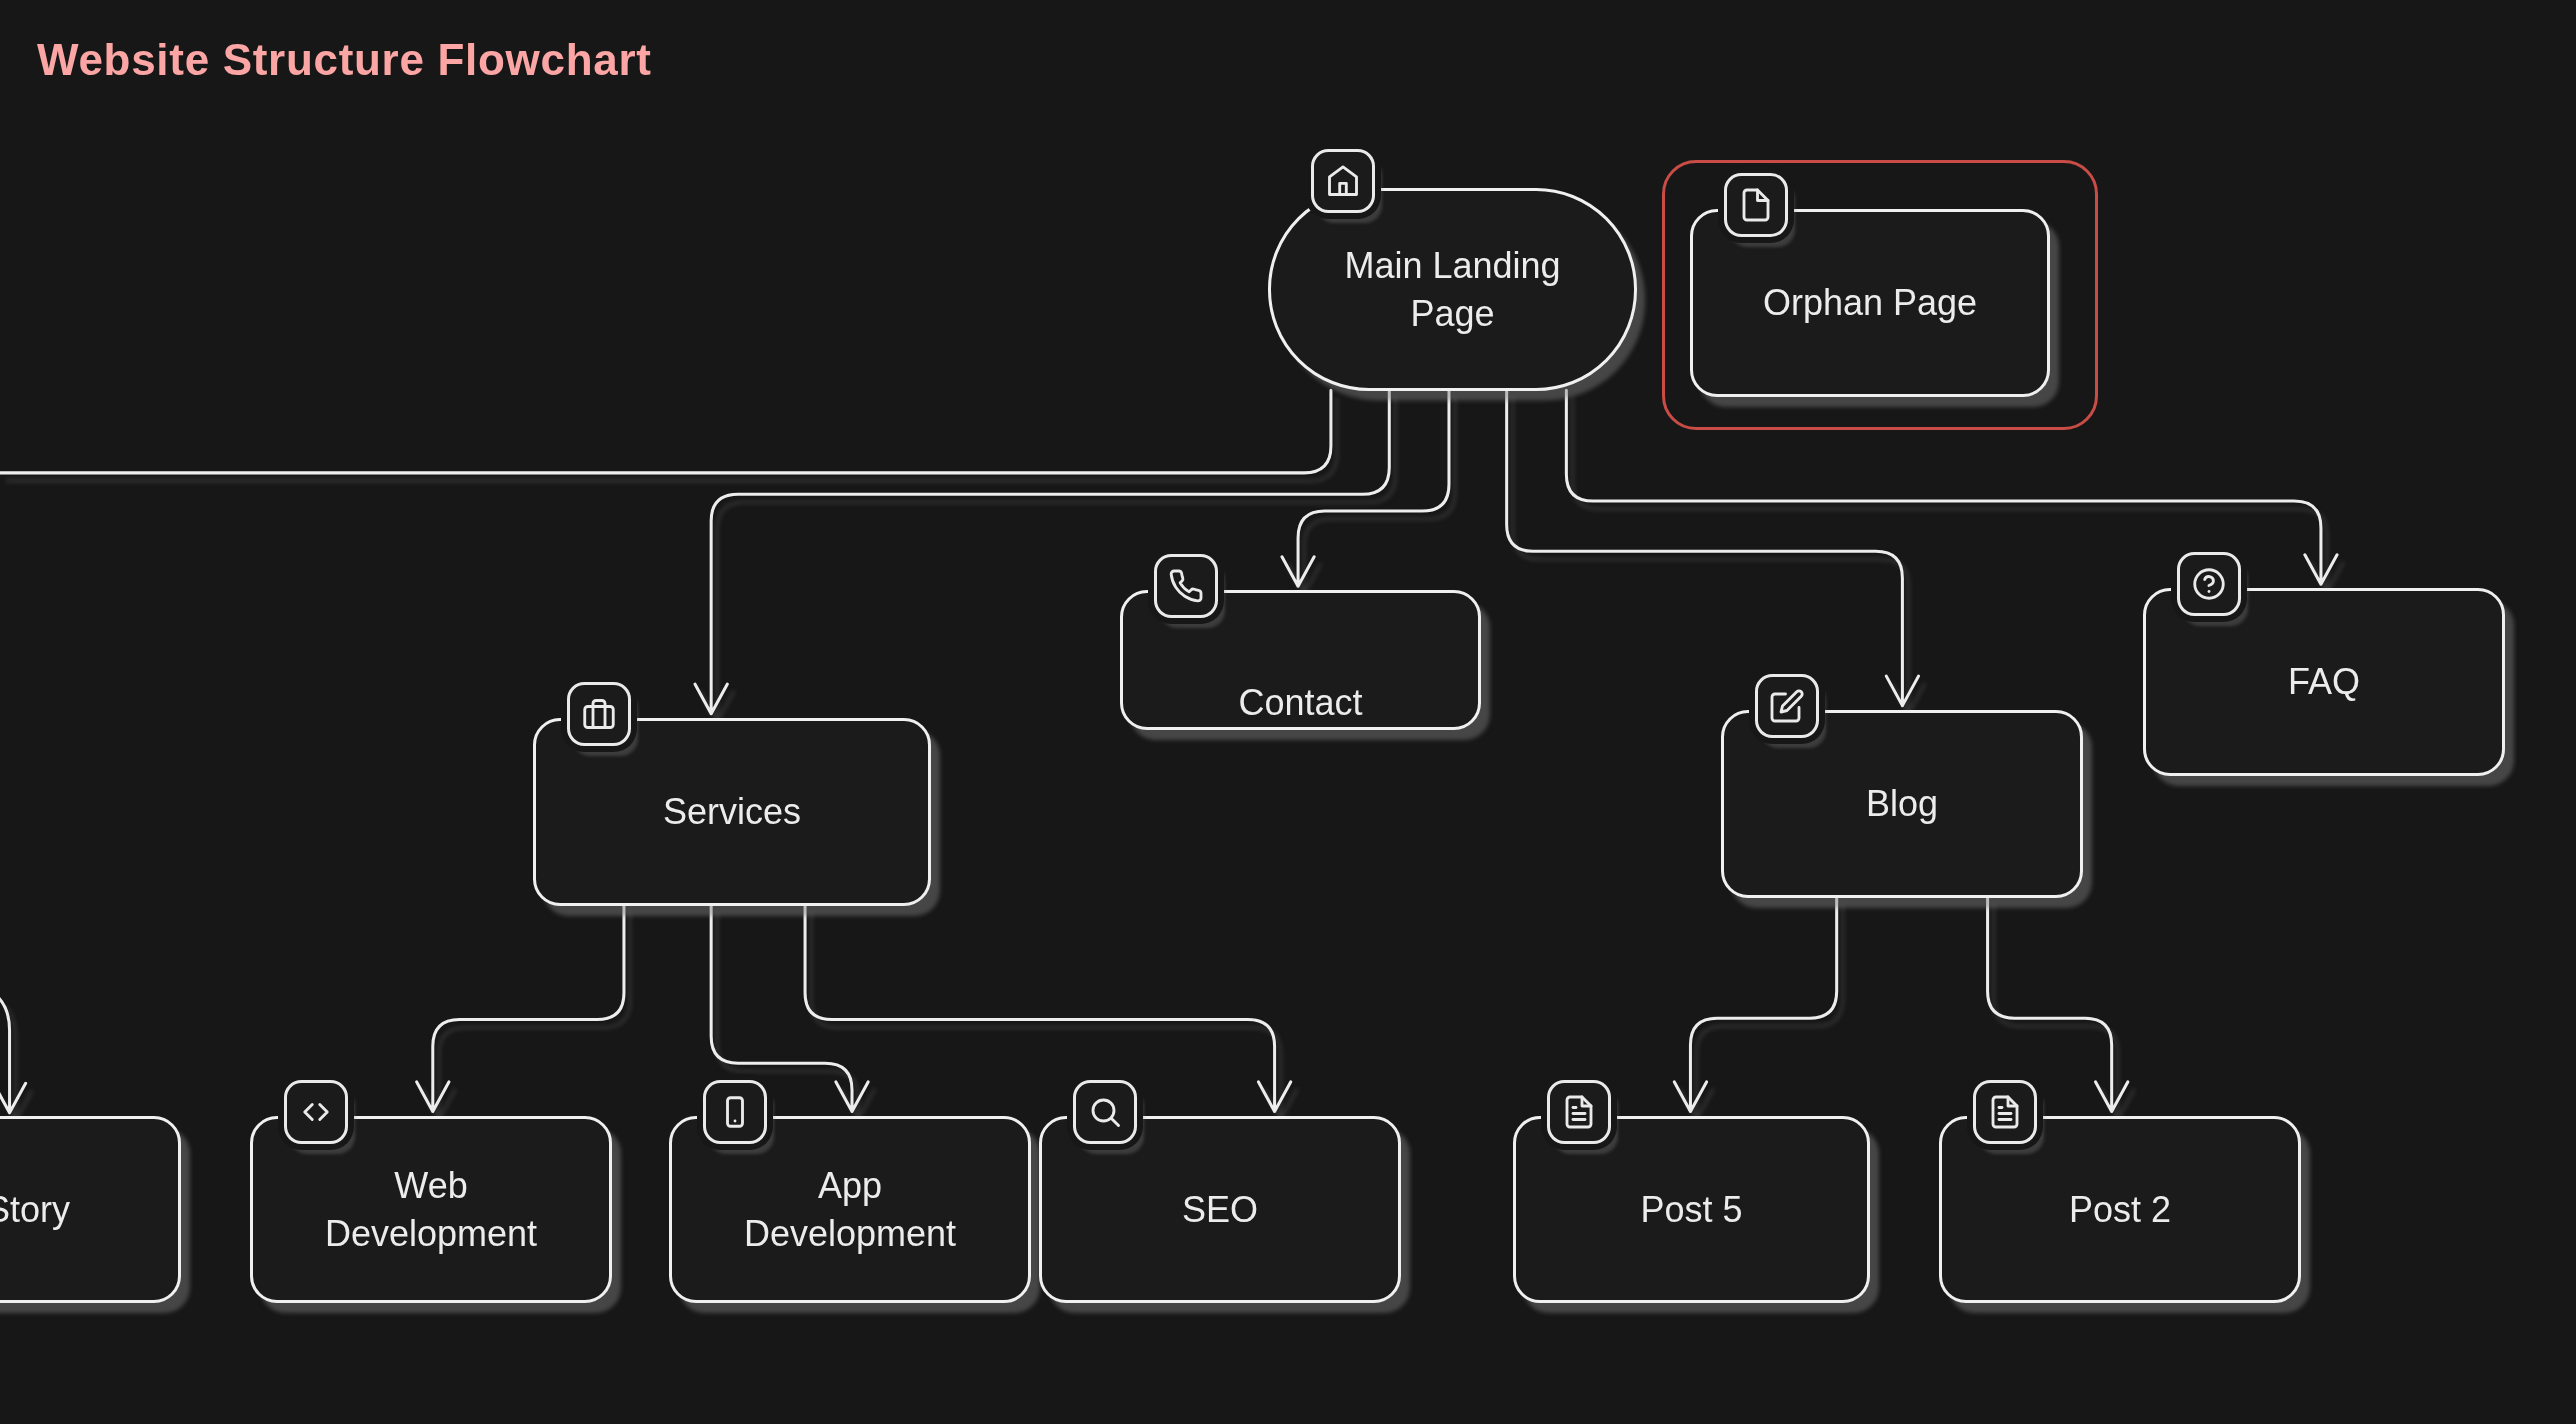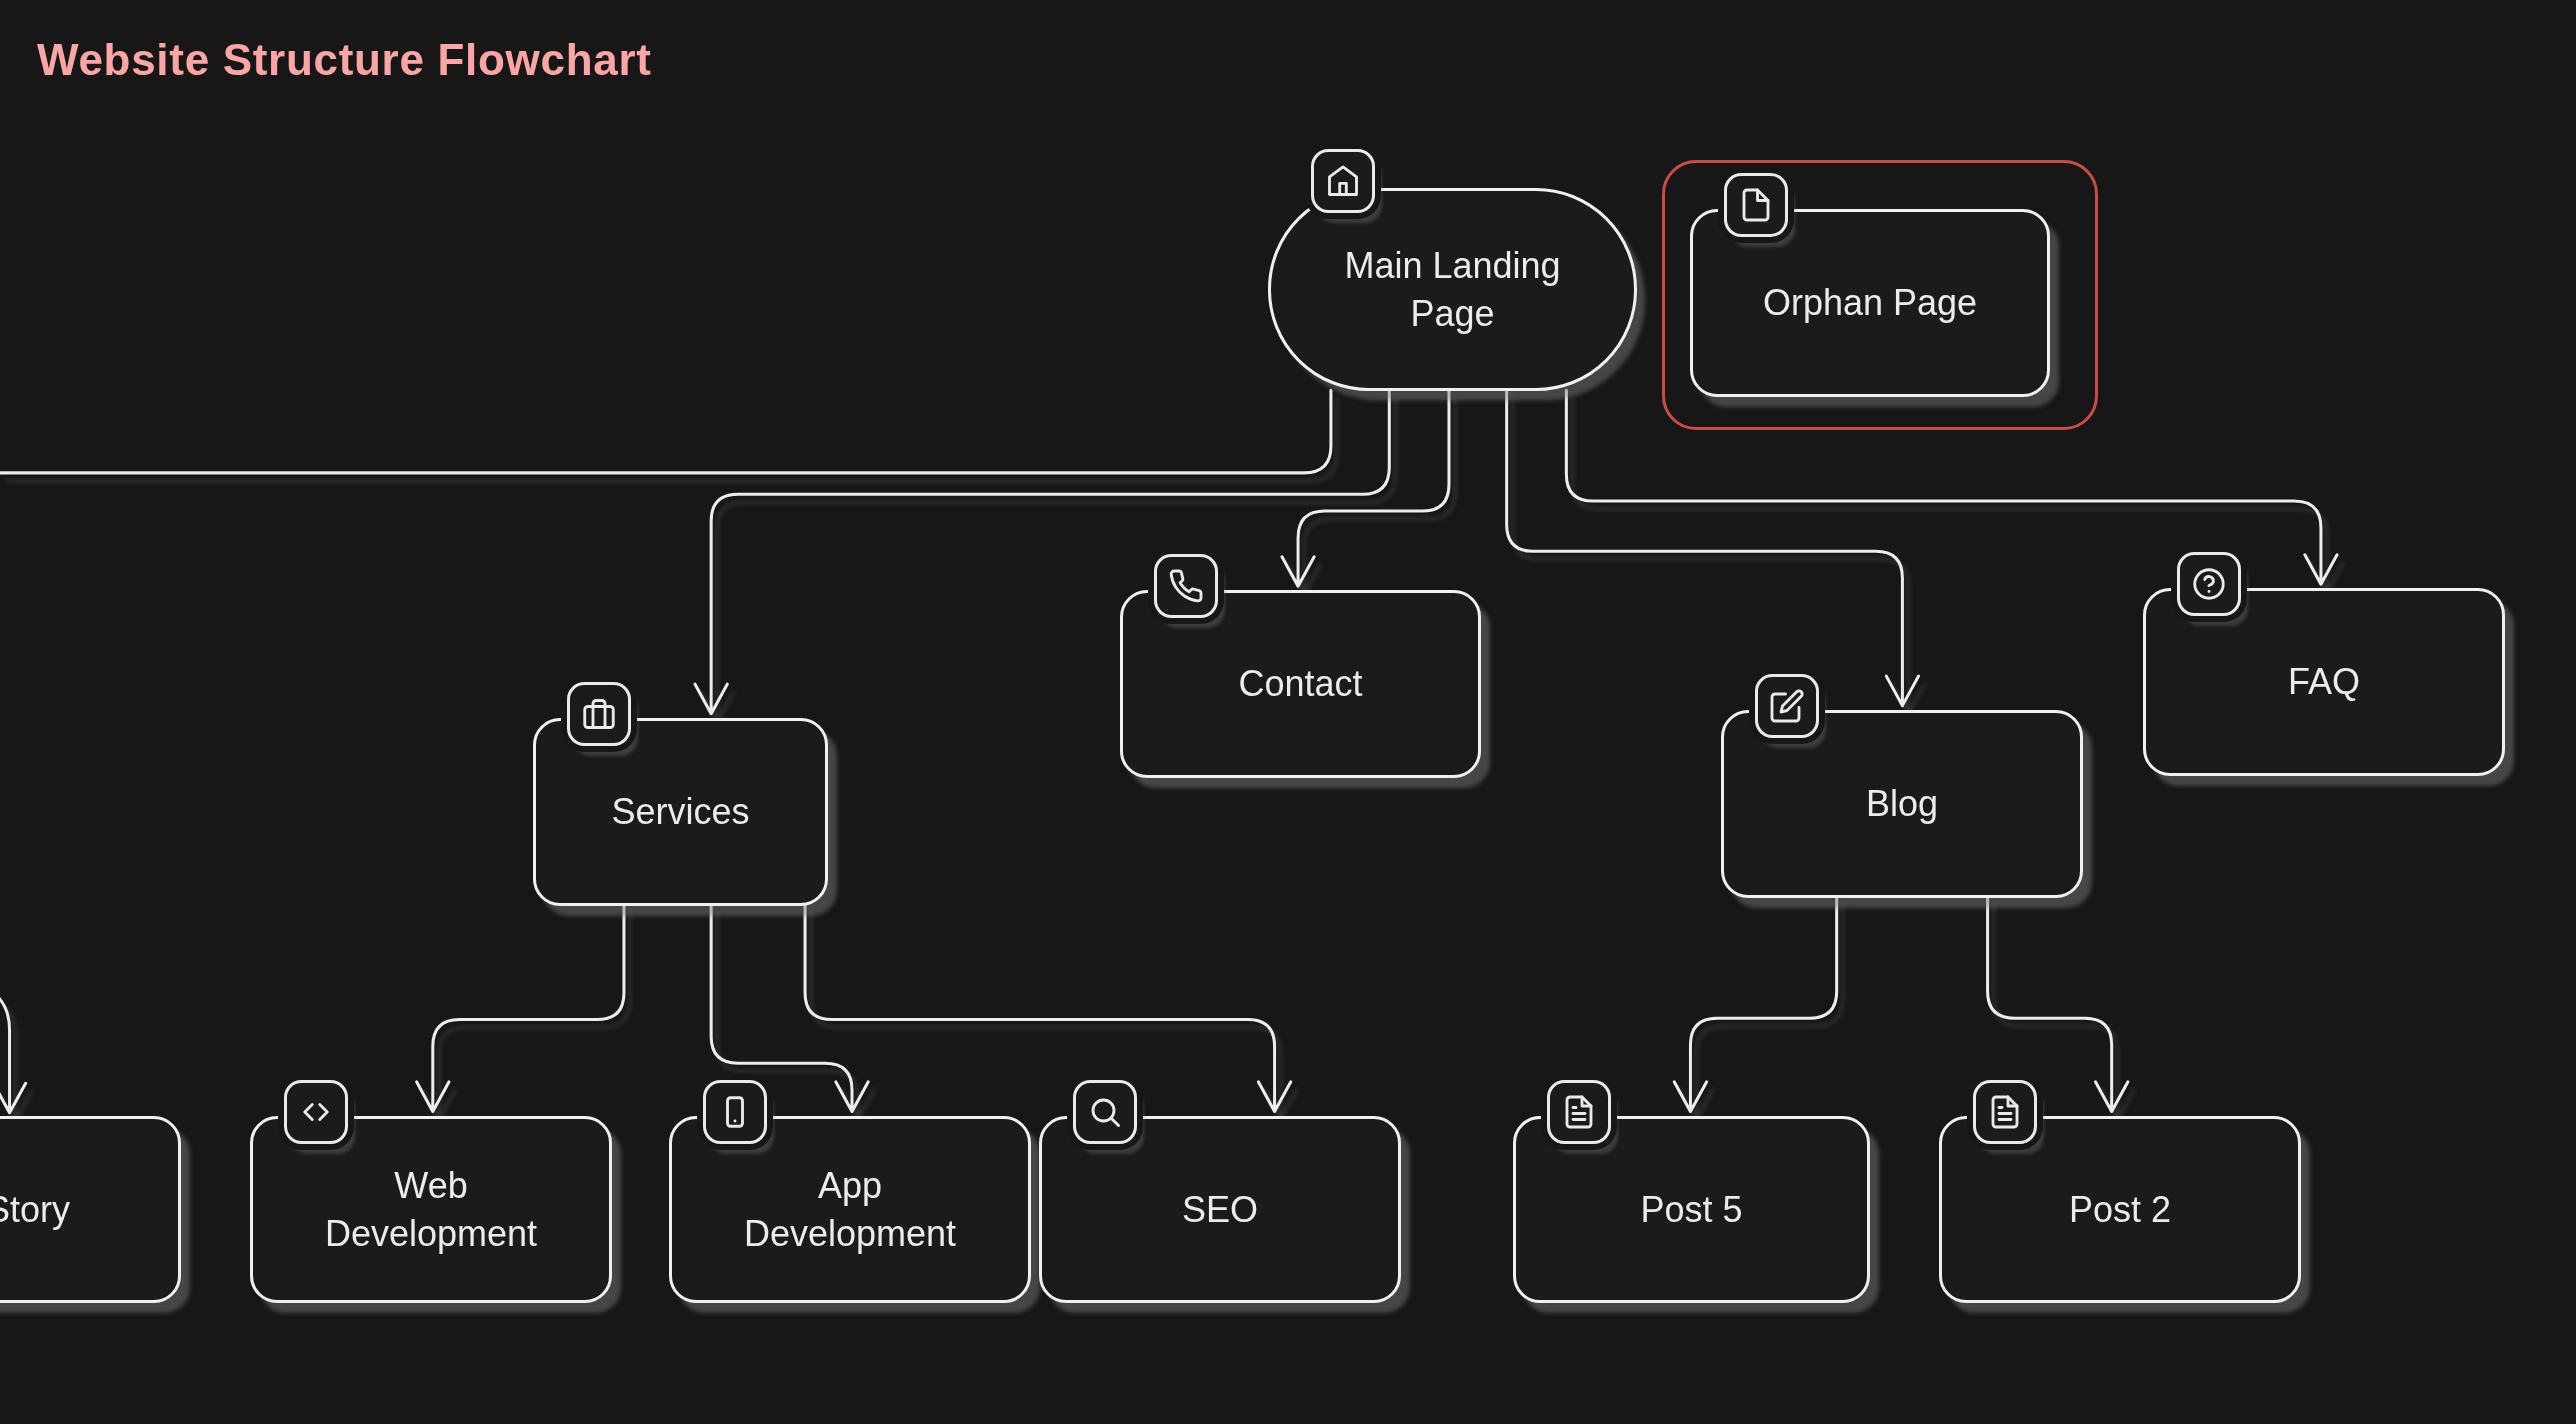--- a/index.html
+++ b/index.html
@@ -47,22 +47,22 @@
   }
   .badge svg{
     width:36px;height:36px;
     fill:none;stroke:#eaeaea;stroke-width:1.9;
     stroke-linecap:round;stroke-linejoin:round;
   }
   
   .n-main   {left:1268px;top:188px;width:369px;height:203px;border-radius:101px;}
   .n-main .badge{left:40px;top:-42px;}
   .n-orphan {left:1690px;top:209px;width:360px;height:188px;}
-  .n-contact{left:1120px;top:590px;width:361px;height:188px;}
-  .n-services{left:533px;top:718px;width:295px;height:188px;}
+  .n-contact{left:1120px;top:590px;width:361px;height:140px;align-items:flex-end;}
+  .n-services{left:533px;top:718px;width:398px;height:188px;}
   .n-blog   {left:1721px;top:710px;width:362px;height:188px;}
   .n-faq    {left:2143px;top:588px;width:362px;height:188px;}
   .n-story  {left:-195px;top:1116px;width:376px;height:187px;}
   .n-web    {left:250px;top:1116px;width:362px;height:187px;}
   .n-app    {left:669px;top:1116px;width:362px;height:187px;}
   .n-seo    {left:1039px;top:1116px;width:362px;height:187px;}
   .n-post1  {left:1513px;top:1116px;width:357px;height:187px;}
   .n-post2  {left:1939px;top:1116px;width:362px;height:187px;}
   .red-outline{
     position:absolute;left:1662px;top:160px;width:436px;height:270px;

